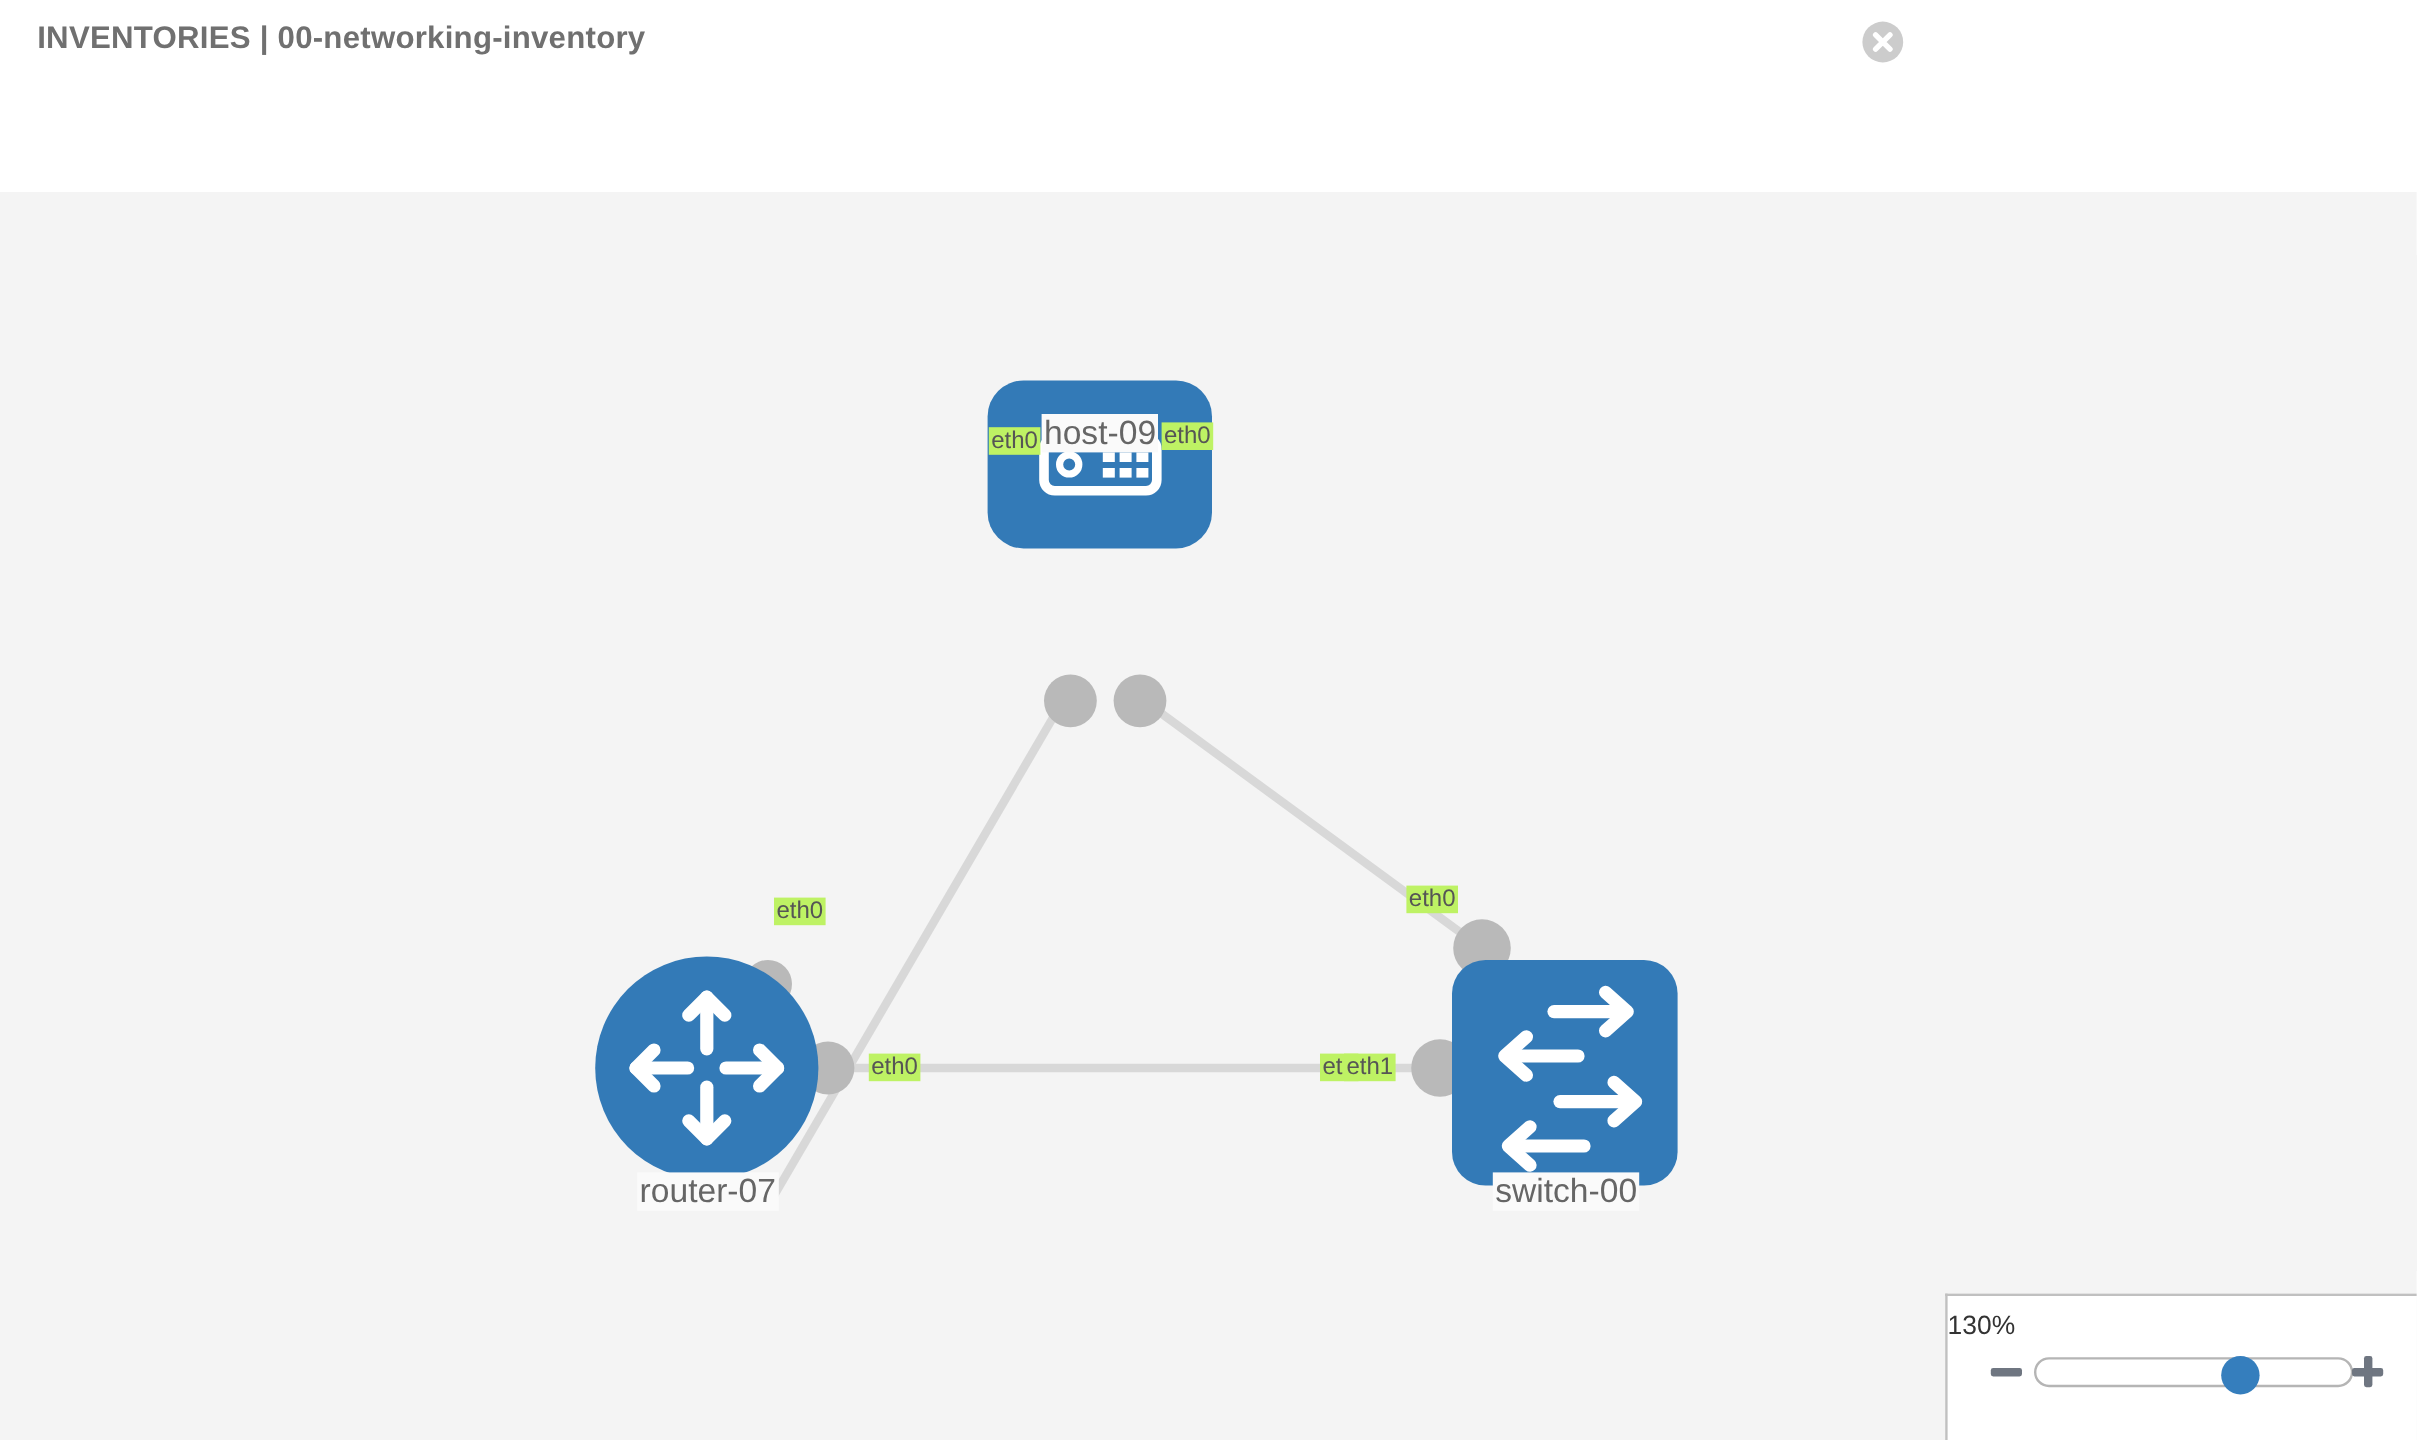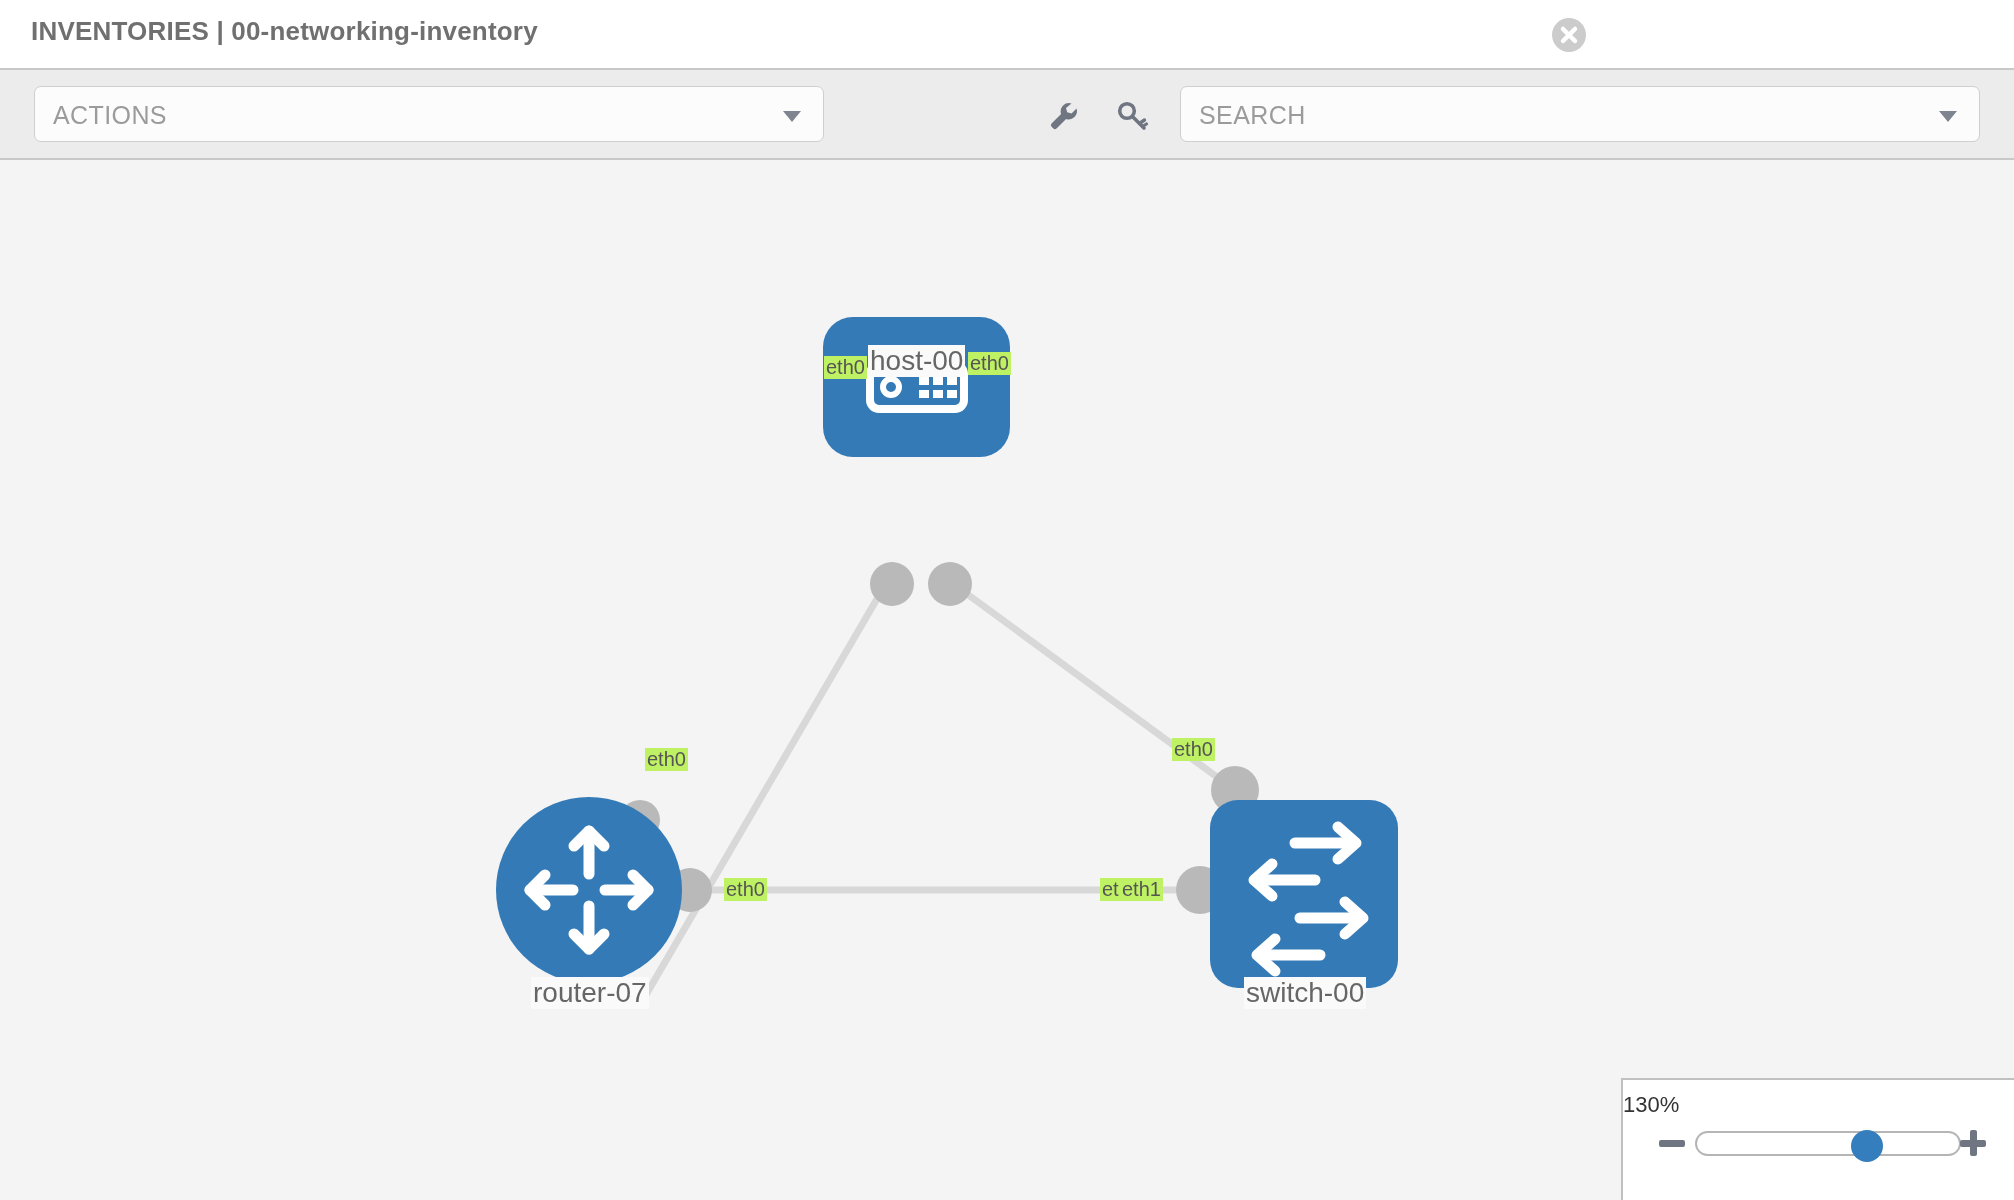--- a/index.html
+++ b/index.html
@@ -246,47 +246,20 @@
 
   <div class="header">
     <div class="header-title">INVENTORIES | 00-networking-inventory</div>
     <div class="close-btn">
       <svg width="34" height="34" viewBox="0 0 34 34">
         <path d="M11 11 L23 23 M23 11 L11 23" stroke="#ffffff" stroke-width="4.5" stroke-linecap="round"></path>
       </svg>
     </div>
   </div>
 
-  <div class="toolbar">
-
-    <div class="actions-select">
-      <span class="actions-label">ACTIONS</span>
-      <span class="caret"></span>
-    </div>
-
-    <div class="tool-icon wrench">
-      <svg width="36" height="36" viewBox="0 0 36 36">
-        <path d="M25.5 5.5 a8.2 8.2 0 0 0 -10.4 10.4 L5.8 25.2 a2.6 2.6 0 0 0 0 3.7 l1.3 1.3 a2.6 2.6 0 0 0 3.7 0 l9.3 -9.3 a8.2 8.2 0 0 0 10.4 -10.4 l-5 5 l-4.3 -1.2 l-1.2 -4.3 z" fill="#6f7681"></path>
-      </svg>
-    </div>
-
-    <div class="tool-icon key">
-      <svg width="36" height="36" viewBox="0 0 36 36">
-        <circle cx="13" cy="13" r="7.3" fill="none" stroke="#6f7681" stroke-width="3.6"></circle>
-        <path d="M18.4 18.4 L30 30" stroke="#6f7681" stroke-width="3.6" stroke-linecap="round"></path>
-        <path d="M25.5 25.5 L30.5 22" stroke="#6f7681" stroke-width="3.4" stroke-linecap="round"></path>
-        <path d="M28.5 28.5 L32.5 26" stroke="#6f7681" stroke-width="3.2" stroke-linecap="round"></path>
-      </svg>
-    </div>
-
-    <div class="search-box">
-      <span class="search-label">SEARCH</span>
-      <span class="caret"></span>
-    </div>
-  </div>
 
   <div class="canvas">
 
     <svg class="graph-svg" viewBox="0 0 2014 1040">
 
       <g>
         <line class="edge-line" x1="888" y1="420" x2="640" y2="845"></line>
       </g>
       <g>
         <line class="edge-line" x1="948" y1="420" x2="1232" y2="628"></line>
@@ -348,21 +321,21 @@
 
           <line x1="1300" y1="758" x2="1362" y2="758"></line>
           <polyline points="1345,742 1363,758 1345,774"></polyline>
 
           <line x1="1320" y1="795" x2="1258" y2="795"></line>
           <polyline points="1275,779 1257,795 1275,811"></polyline>
         </g>
       </g>
     </svg>
 
-    <div class="node-label" style="left:868px; top:185px;">host-00</div>
+    <div class="node-label" style="left:868px; top:185px;">host-09</div>
     <div class="node-label" style="left:531px; top:817px;">router-07</div>
     <div class="node-label" style="left:1244px; top:817px;">switch-00</div>
 
     <div class="iface-label" style="left:824px; top:196px;">eth0</div>
     <div class="iface-label" style="left:968px; top:192px;">eth0</div>
 
     <div class="iface-label" style="left:645px; top:588px;">eth0</div>
     <div class="iface-label" style="left:1172px; top:578px;">eth0</div>
 
     <div class="iface-label" style="left:724px; top:718px;">eth0</div>

